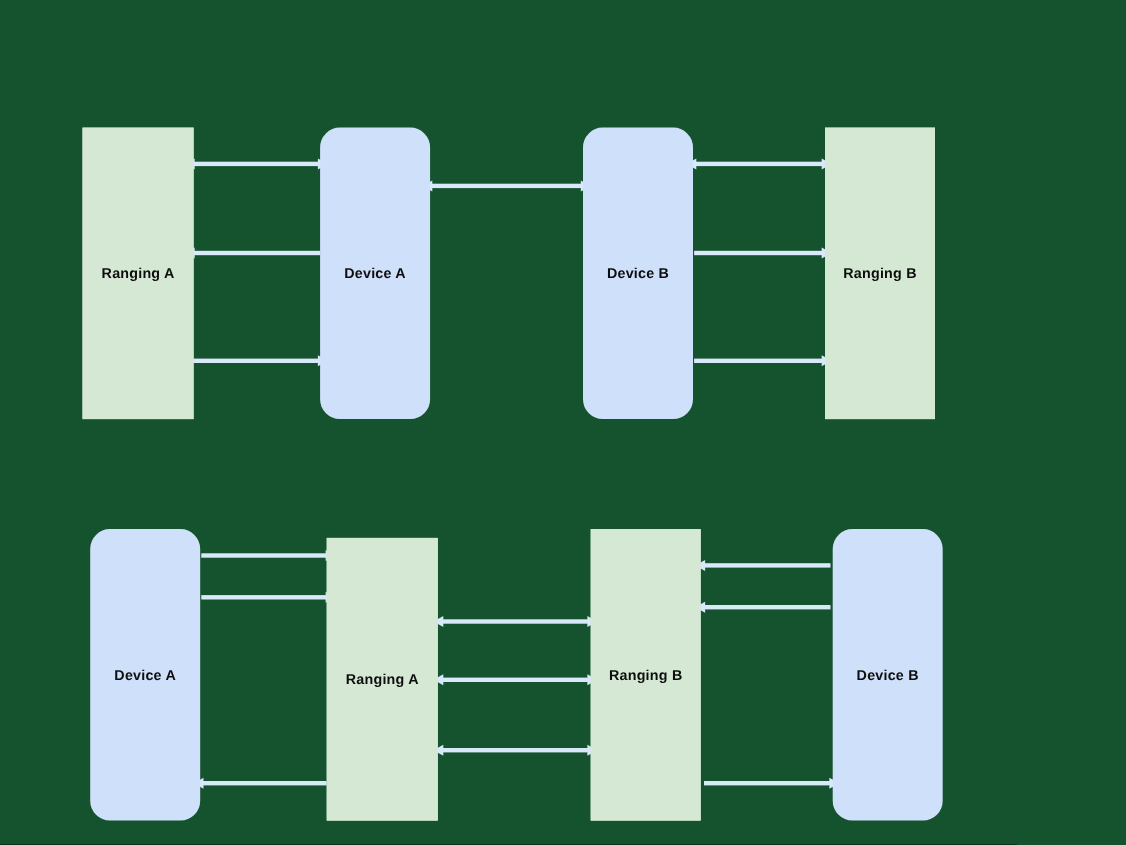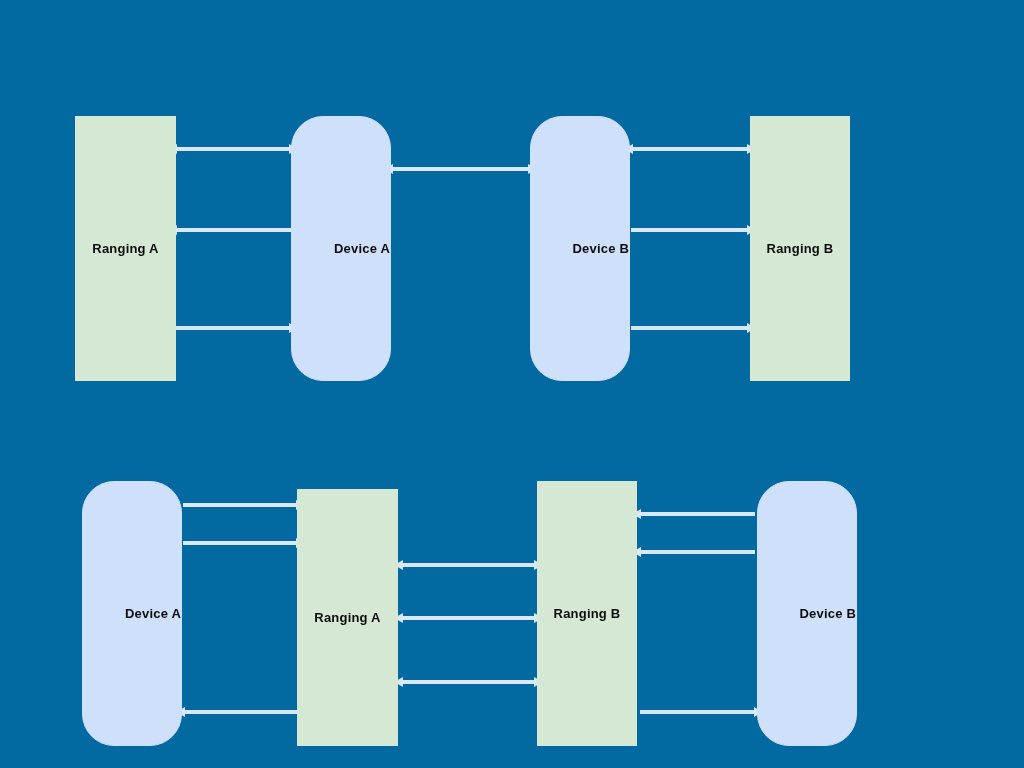--- a/index.html
+++ b/index.html
@@ -4,21 +4,21 @@
 <style>
   html, body {
     margin: 0;
     padding: 0;
     background: #000000;
   }
   #canvas {
     position: relative;
     width: 1024px;
     height: 768px;
-    background: #0369a1;
+    background: #14532d;
     overflow: hidden;
     font-family: "Liberation Sans", sans-serif;
   }
   .node {
     position: absolute;
     box-sizing: border-box;
     display: flex;
     align-items: center;
     justify-content: center;
     font-size: 13px;
@@ -27,23 +27,22 @@
     letter-spacing: 0.2px;
     text-align: center;
     line-height: 1.2;
   }
   .node.green {
     background: #d5e8d4;
     border: 1px solid #d5e8d4;
   }
   .node.blue {
     background: #cfe0fa;
-    border: 1px solid #0f766e;
-    border-radius: 32px;
-    justify-content: flex-end;
+    border: 3px solid #0f766e;
+    border-radius: 18px;
   }
   .edge {
     position: absolute;
     height: 0;
   }
   .edge .shaft {
     position: absolute;
     left: 0;
     right: 0;
     top: -2px;

